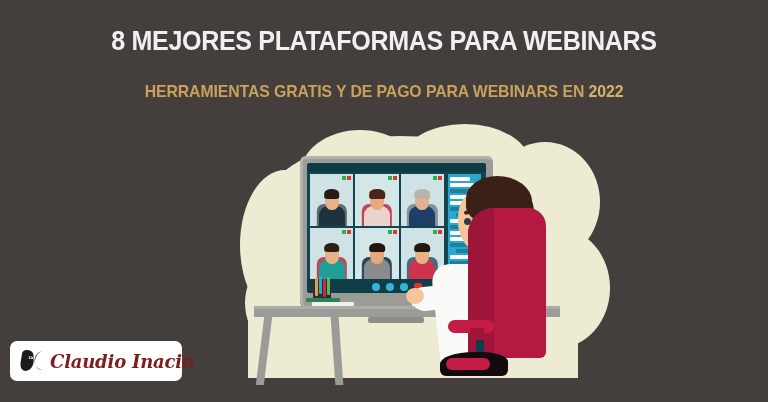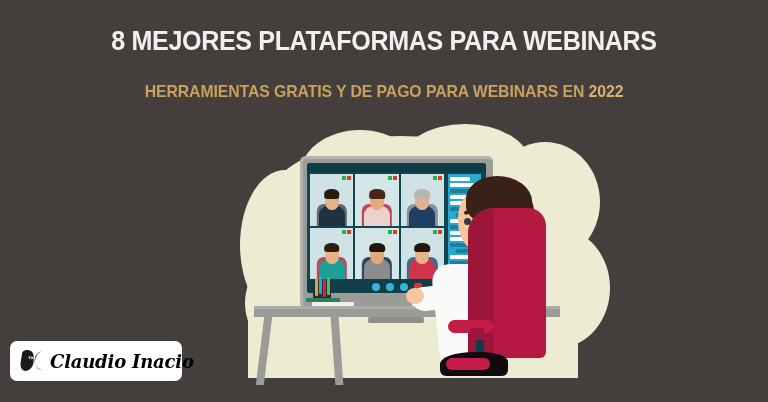--- a/index.html
+++ b/index.html
@@ -400,21 +400,21 @@
     align-items: center;
     padding-left: 9px;
     gap: 5px;
   }
   #logo-mark { width: 26px; height: 24px; flex: none; }
   #logo-text {
     font-family: "DejaVu Serif", serif;
     font-style: italic;
     font-weight: 700;
     font-size: 18px;
-    color: #000000;
+    color: #7f1d1d;
     letter-spacing: -0.2px;
     white-space: nowrap;
   }
 </style>
 </head>
 <body>
 
 <div id="banner">
 
   <div id="title">8 MEJORES PLATAFORMAS PARA WEBINARS</div>

